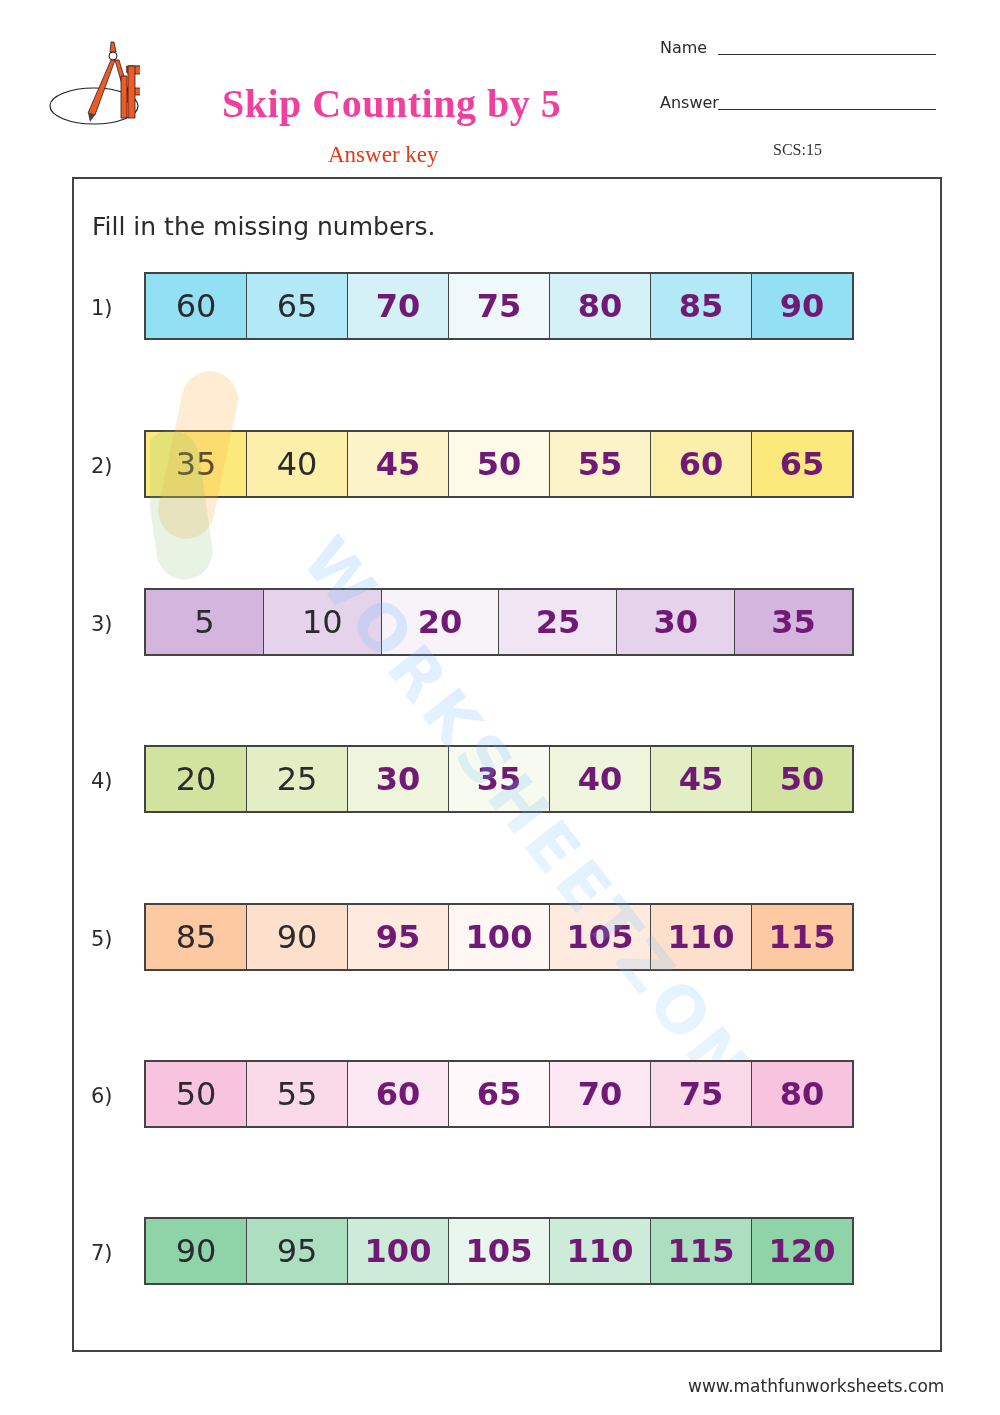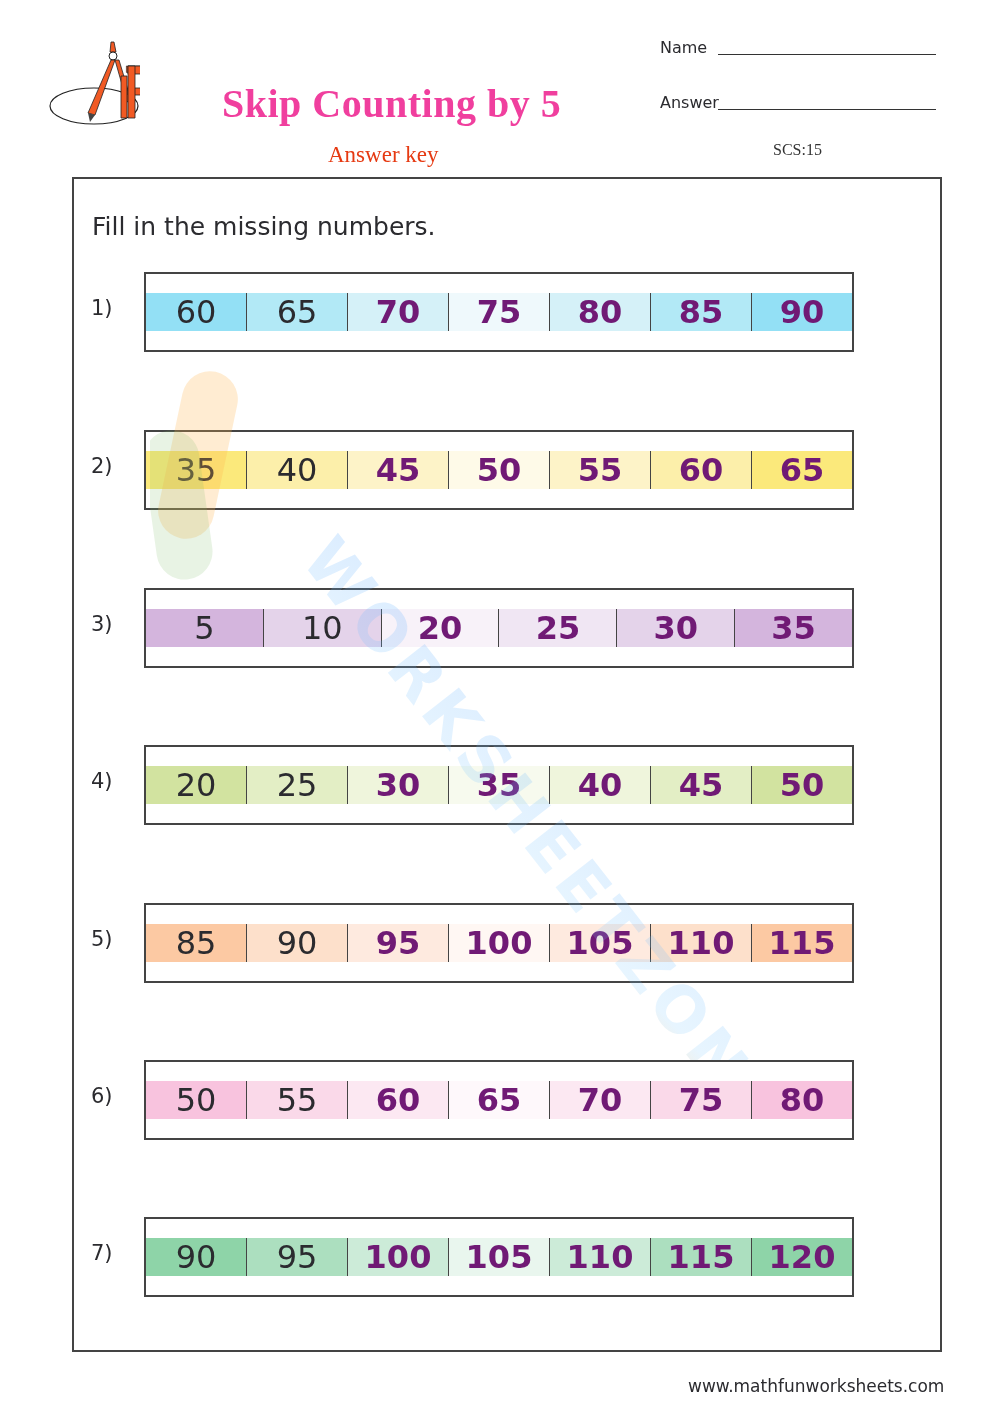--- a/index.html
+++ b/index.html
@@ -10,21 +10,21 @@
     .field { position: absolute; left: 660px; font-family: "DejaVu Sans", sans-serif; font-size: 16px; color: #2b2b2f; }
     .field .line { position: absolute; left: 58px; top: 16px; width: 218px; border-bottom: 1.5px solid #333; }
     .name-field { top: 38px; }
     .score-field { top: 93px; }
     .code { position: absolute; left: 773px; top: 141px; font-family: "Liberation Serif", serif; font-size: 16px; color: #333; }
     .frame { position: absolute; left: 72px; top: 177px; width: 870px; height: 1175px; border: 2px solid #444; box-sizing: border-box; }
     .instruction { position: absolute; left: 92px; top: 212px; font-family: "DejaVu Sans", sans-serif; font-size: 25px; color: #2b2b2f; }
     .watermark { position: absolute; left: 150px; top: 360px; width: 760px; height: 700px; pointer-events: none; }
     .row { position: absolute; left: 88px; width: 770px; height: 80px; }
     .row-label { position: absolute; left: 3px; top: 24px; font-size: 21px; color: #2b2b2f; }
-    .cells { position: absolute; left: 56px; top: 0; display: flex; border: 2px solid #444; box-sizing: border-box; height: 80px; width: 710px; align-items: center; }
+    .cells { position: absolute; left: 56px; top: 0; display: flex; border: 2px solid #444; box-sizing: border-box; height: 68px; width: 710px; }
     .cell { flex: 1; display: flex; align-items: center; justify-content: center; font-size: 32px; border-right: 1.5px solid #444; color: #2b2b2f; }
     .cell:last-child { border-right: none; }
     .cell.answer { color: #701a75; font-weight: bold; }
     .footer { position: absolute; left: 688px; top: 1376px; font-size: 17px; color: #2b2b2f; }
   </style>
 </head>
 <body>
 
 <div class="logo">
   <svg width="100" height="95" viewBox="0 0 100 95">

